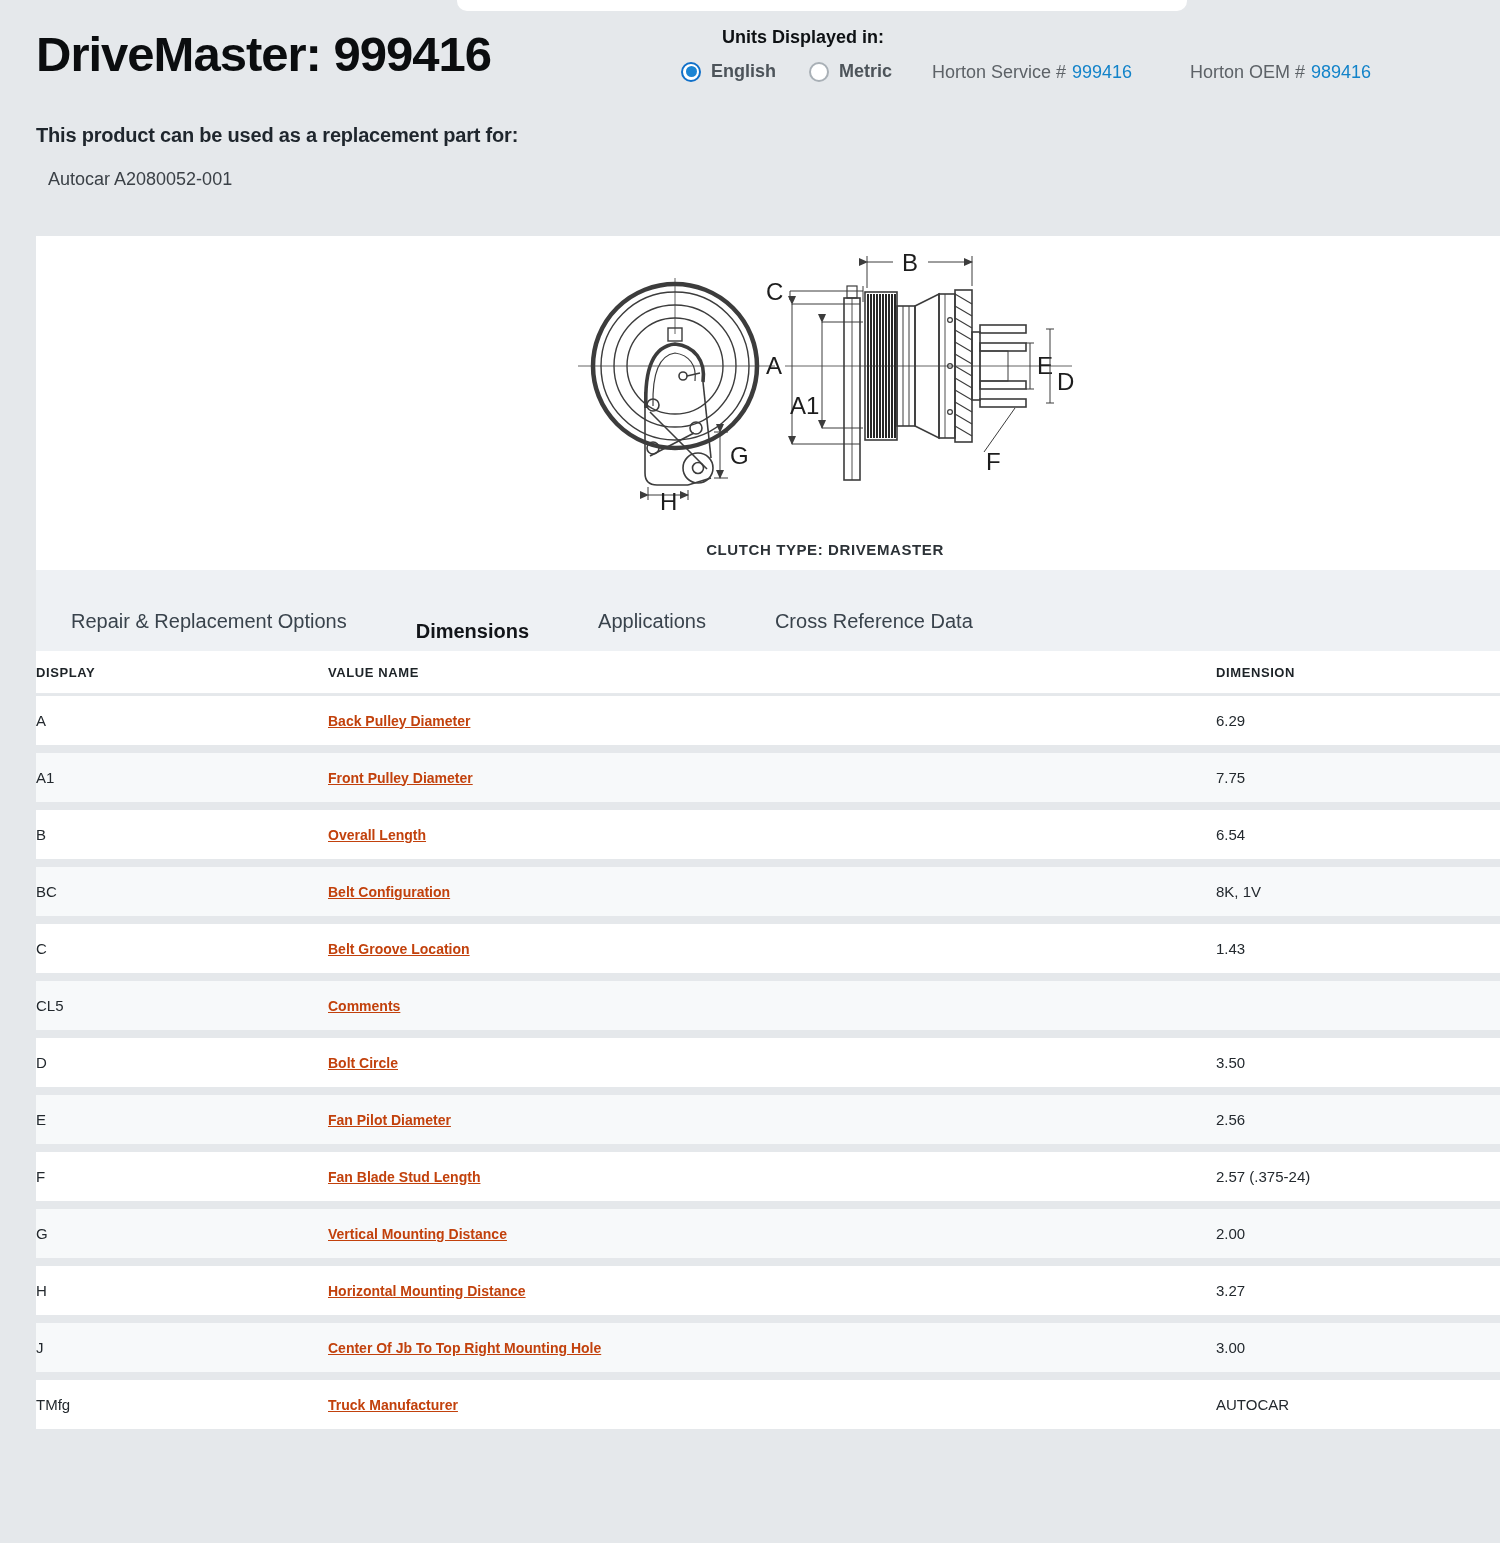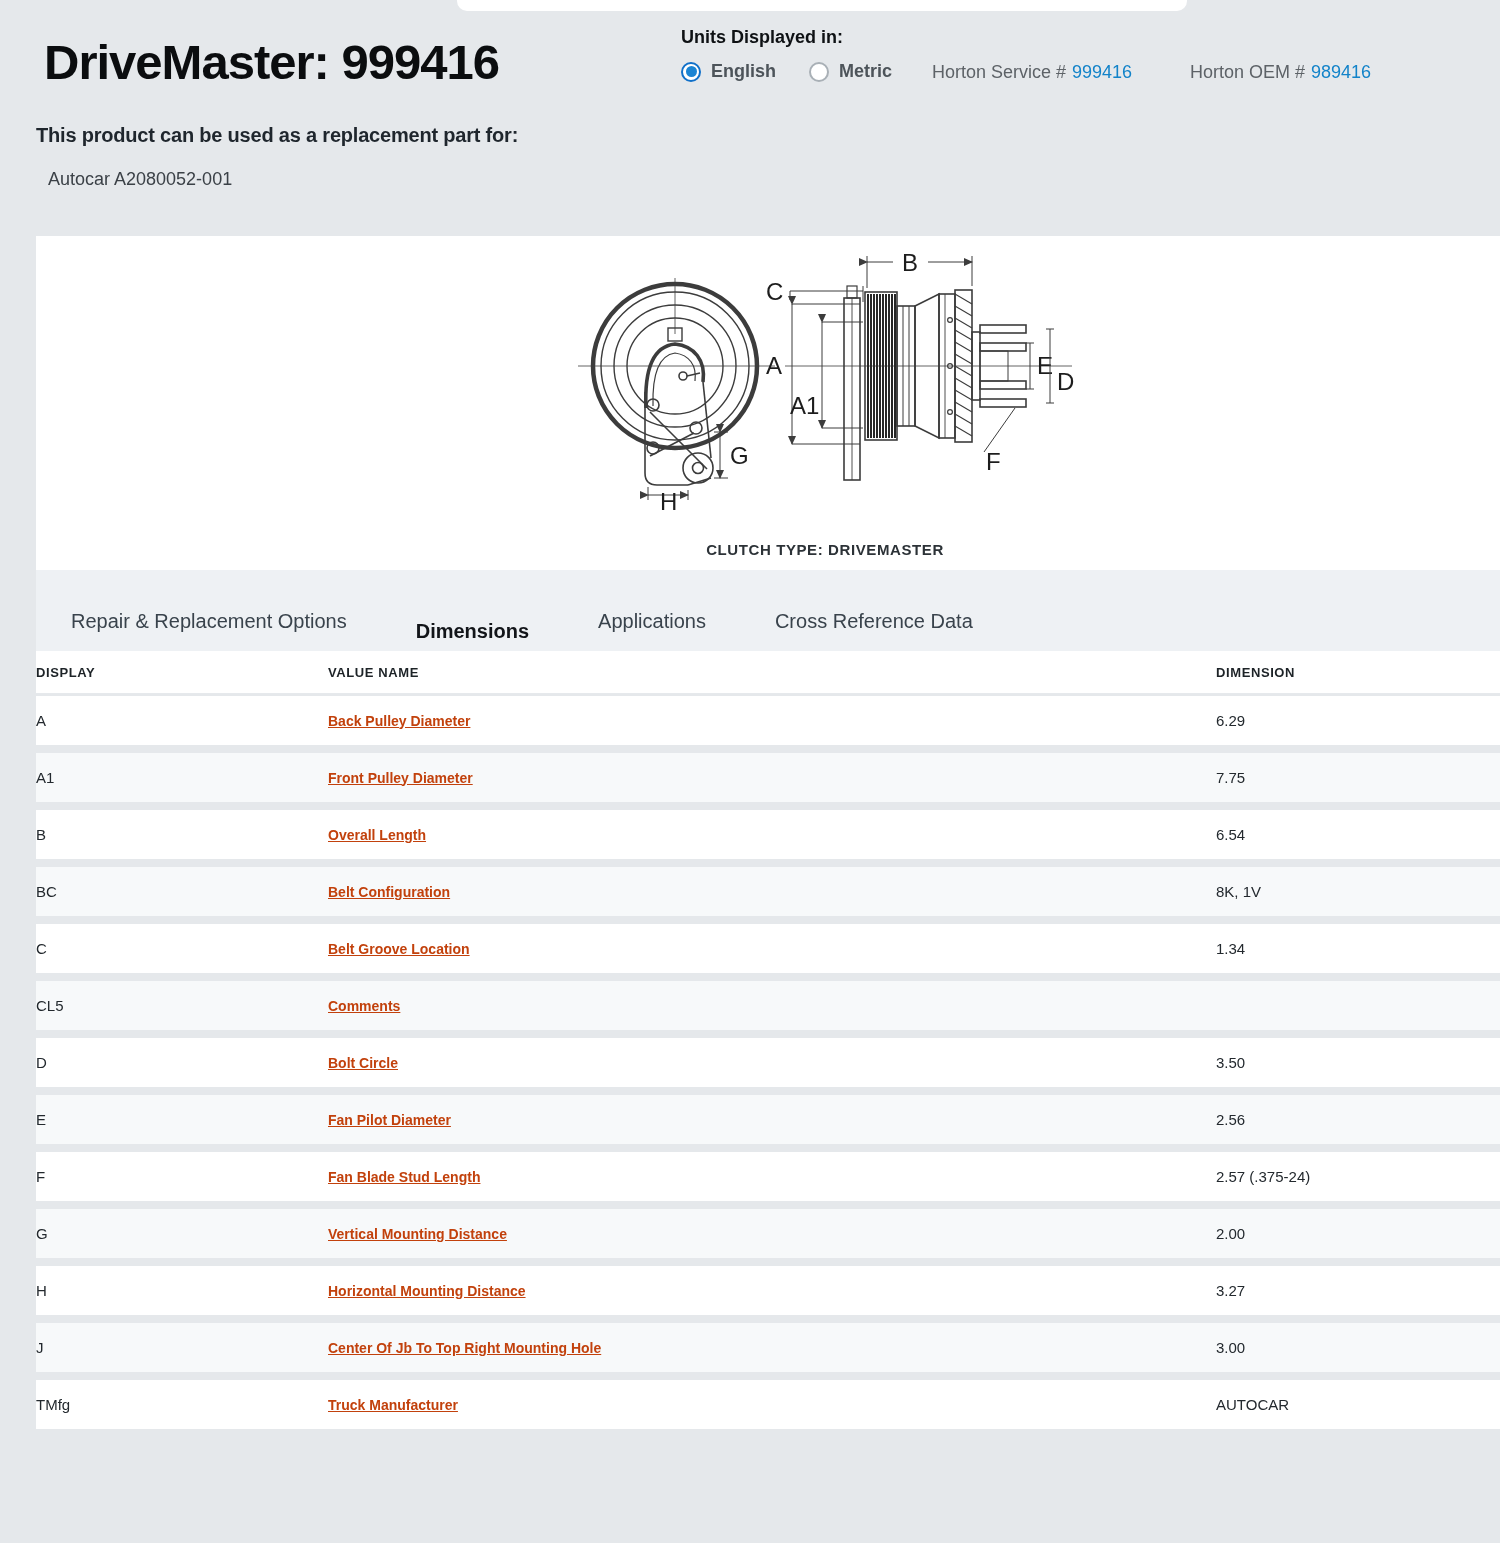--- a/index.html
+++ b/index.html
@@ -5,23 +5,23 @@
   html,body{margin:0;padding:0;}
   body{
     width:1500px;height:1543px;position:relative;overflow:hidden;
     background:#e5e8eb;color:#1c2126;
     font-family:"Liberation Sans",sans-serif;
     -webkit-font-smoothing:antialiased;
   }
   .top-cut-bar{position:absolute;top:0;left:457px;width:730px;height:11px;background:#ffffff;border-radius:0 0 10px 10px;}
 
   
-  .page-title{position:absolute;top:26px;left:36px;margin:8px;font-size:49px;font-weight:bold;letter-spacing:-1px;color:#0b0d0f;}
+  .page-title{position:absolute;top:26px;left:36px;margin:0;font-size:49px;font-weight:bold;letter-spacing:-1px;color:#0b0d0f;}
   .units-block{position:absolute;top:27px;left:681px;}
-  .units-label{font-size:18px;font-weight:bold;color:#0e1114;}
+  .units-label{font-size:18px;font-weight:bold;color:#0e1114;text-align:center;}
   .radio-row{margin-top:13px;display:flex;align-items:center;}
   .radio-option{display:flex;align-items:center;cursor:pointer;margin-right:33px;text-align:center;}
   .radio-outer{width:20px;height:20px;border:2px solid #a9b0b6;border-radius:50%;background:#fff;box-sizing:border-box;position:relative;flex:0 0 auto;}
   .radio-option.selected .radio-outer{border-color:#1070c9;}
   .radio-option.selected .radio-outer::after{content:"";position:absolute;inset:2.5px;background:#1b84d3;border-radius:50%;}
   .radio-text{margin-left:10px;font-size:18px;font-weight:bold;color:#4d545a;}
   .part-number{position:absolute;top:62px;font-size:18px;white-space:nowrap;}
   .part-number .pn-label{color:#5d6267;}
   .part-number .pn-link{color:#1283c9;text-decoration:none;margin-left:6px;cursor:pointer;}
   #pn-service{left:932px;}
@@ -270,21 +270,21 @@
     <div class="cell-dim">6.54</div>
   </div>
   <div class="trow alt">
     <div class="cell-display">BC</div>
     <div class="cell-value">Belt Configuration</div>
     <div class="cell-dim">8K, 1V</div>
   </div>
   <div class="trow">
     <div class="cell-display">C</div>
     <div class="cell-value">Belt Groove Location</div>
-    <div class="cell-dim">1.34</div>
+    <div class="cell-dim">1.43</div>
   </div>
   <div class="trow alt">
     <div class="cell-display">CL5</div>
     <div class="cell-value">Comments</div>
     <div class="cell-dim"></div>
   </div>
   <div class="trow">
     <div class="cell-display">D</div>
     <div class="cell-value">Bolt Circle</div>
     <div class="cell-dim">3.50</div>

